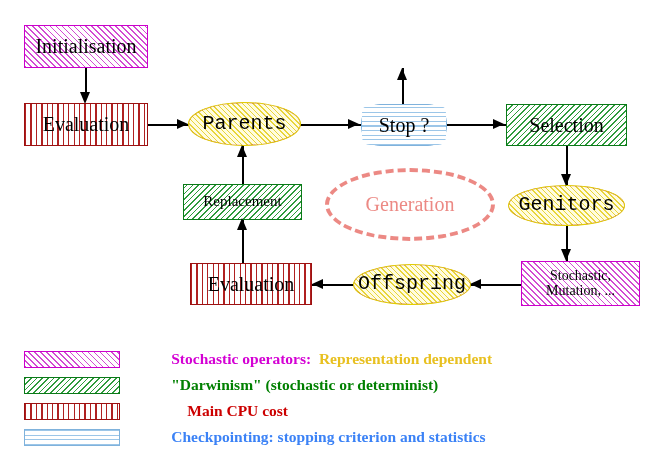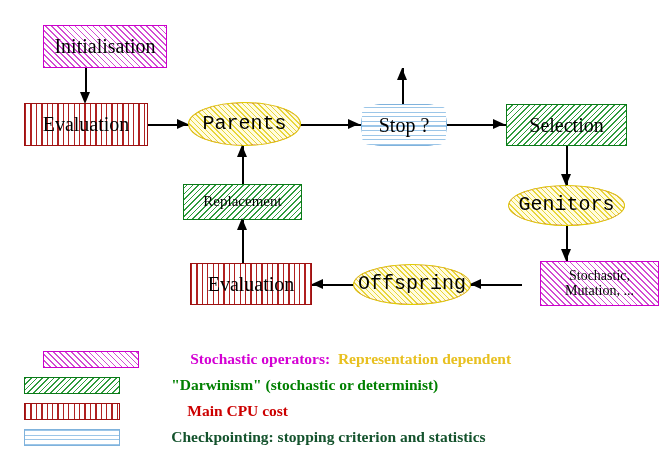--- a/index.html
+++ b/index.html
@@ -35,21 +35,21 @@
   
   .node::before {
     content: "";
     position: absolute;
     inset: 0;
     z-index: 1;
     pointer-events: none;
   }
 
   
-  .hatch-magenta { border: 1.6px solid #CC00CC; background: #1d4ed8; margin-left: 19px; }
+  .hatch-magenta { border: 1.6px solid #CC00CC; background: #1d4ed8; }
   .hatch-magenta::before {
     background-image: repeating-linear-gradient(45deg,
         #D24BD2 0px, #D24BD2 1.1px, #ffffff 1.1px, #ffffff 4.2px);
   }
 
   
   .hatch-green { border: 1.6px solid #0A7A18; background: #ffffff; }
   .hatch-green::before {
     background-image: repeating-linear-gradient(-45deg,
         #2E9B3C 0px, #2E9B3C 1.1px, #ffffff 1.1px, #ffffff 4.0px);
@@ -154,21 +154,21 @@
     font-size: 15.5px;
     font-weight: bold;
     white-space: pre;
   }
   .legend-text .alt { font-weight: bold; }
 
   .c-magenta { color: #D400D4; }
   .c-gold    { color: #E8C020; }
   .c-green   { color: #008000; }
   .c-red     { color: #CC0000; margin-left: 16px; }
-  .c-lblue   { color: #14532d; font-family: Liberation Serif, serif; }
+  .c-lblue   { color: #3b82f6; font-family: Liberation Serif, serif; }
 </style>
 </head>
 <body>
 
 <div id="canvas">
 
   <div class="vline" style="left:85px; top:68px; height:28px;"></div>
   <div class="arrow arrow-d" style="left:79.5px; top:92px;"></div>
 
   <div class="hline" style="left:148px; top:124px; width:42px;"></div>
@@ -236,20 +236,23 @@
   </div>
 
   <div class="node hatch-red" style="left:190px; top:263px; width:122px; height:42px; font-size:20px;">
     <span class="lbl">Evaluation</span>
   </div>
 
   <div class="node hatch-green" style="left:183px; top:184px; width:119px; height:36px; font-size:15px;">
     <span class="lbl">Replacement</span>
   </div>
 
+  <div class="generation" style="left:325px; top:168px; width:170px; height:73px; font-size:20px;">
+    <span>Generation</span>
+  </div>
 
   <div class="legend-row" style="top:348px;text-align:right;">
     <div class="swatch hatch-magenta"></div>
     <div class="legend-text">
       <span class="c-magenta">Stochastic operators:</span><span>  </span><span class="alt c-gold">Representation dependent</span>
     </div>
   </div>
 
   <div class="legend-row" style="top:374px;">
     <div class="swatch hatch-green"></div>

